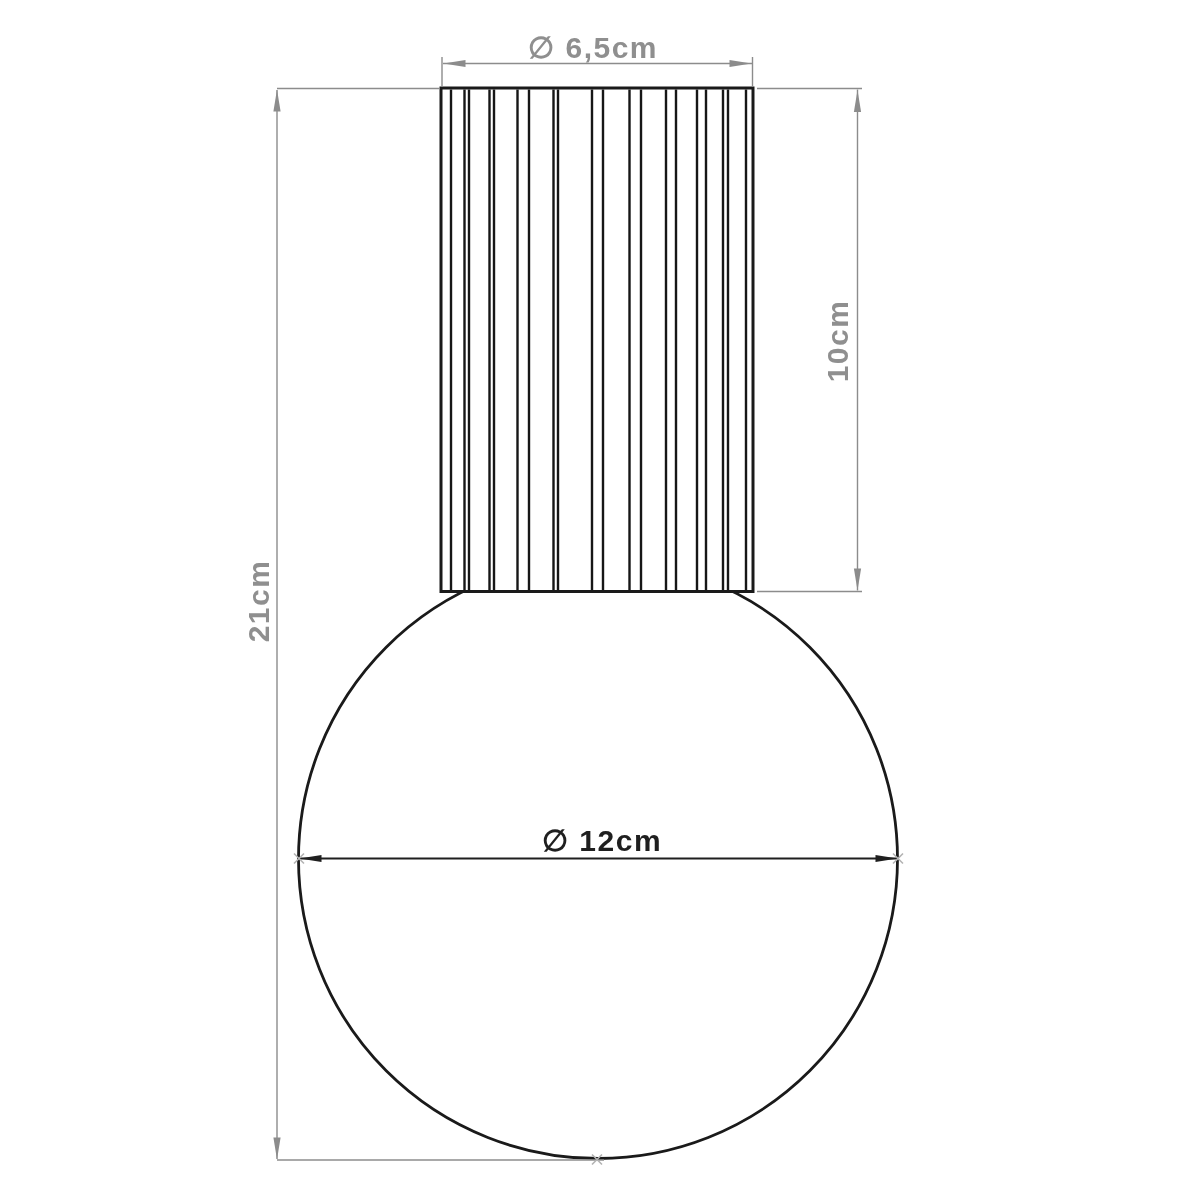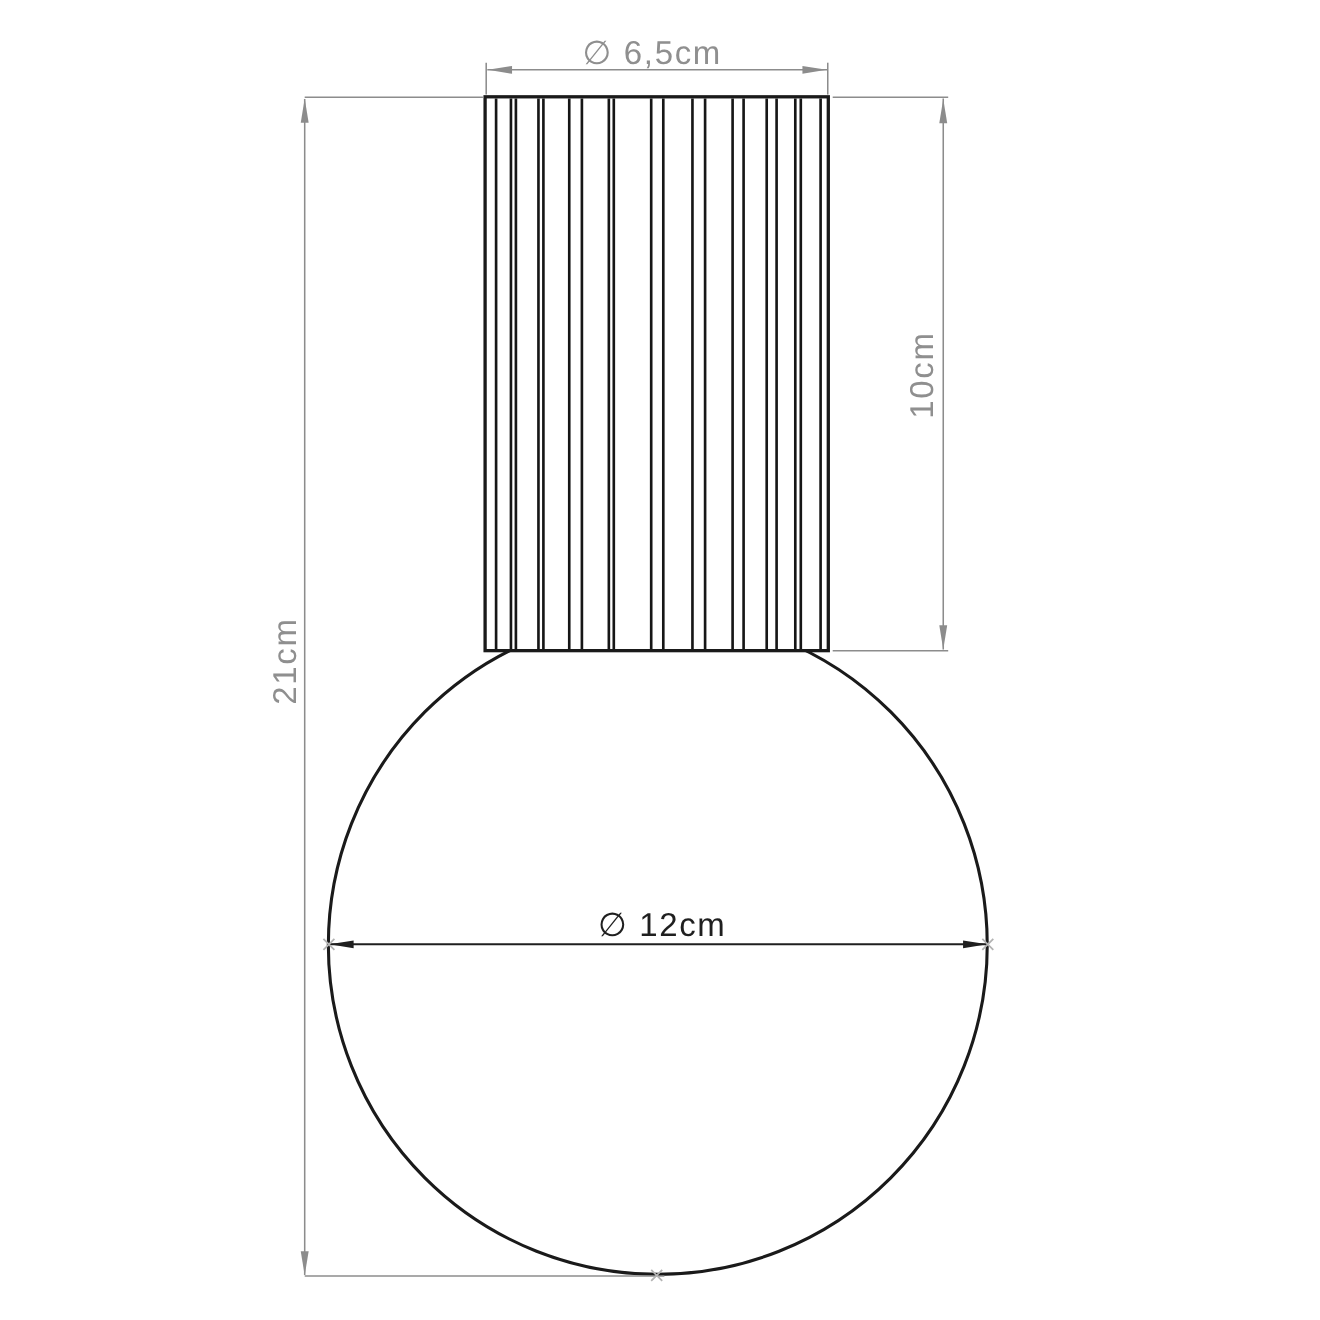--- a/index.html
+++ b/index.html
@@ -7,20 +7,21 @@
     padding: 0;
     background: #ffffff;
     width: 1200px;
     height: 1200px;
     font-family: "Liberation Sans", sans-serif;
   }
   #drawing-wrap {
     width: 1200px;
     height: 916px;
     position: relative;
+    font-weight: bold;
   }
   svg { display: block; }
   .outline {
     fill: #ffffff;
     stroke: #1a1a1a;
   }
   .rib {
     stroke: #161616;
     stroke-width: 2.4;
   }

